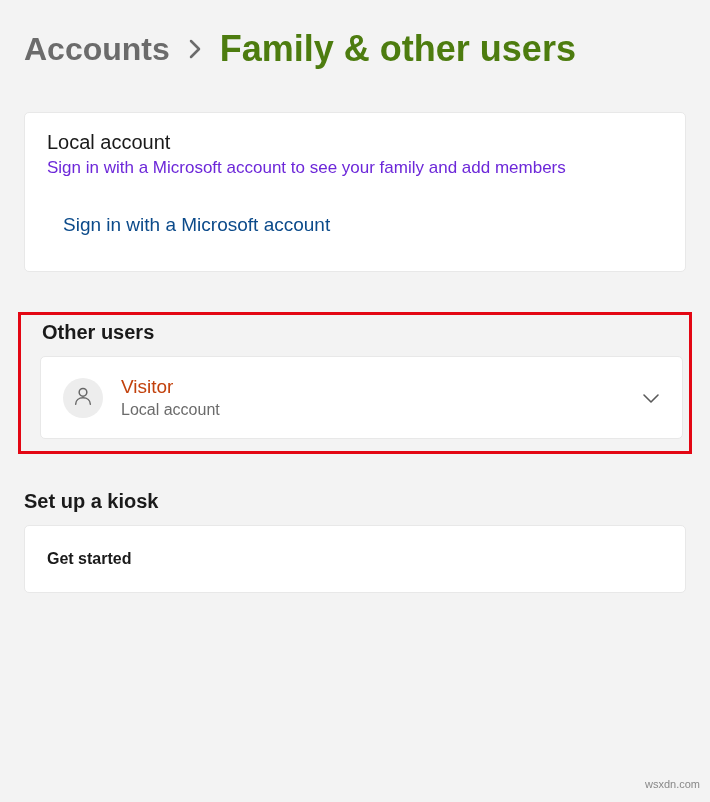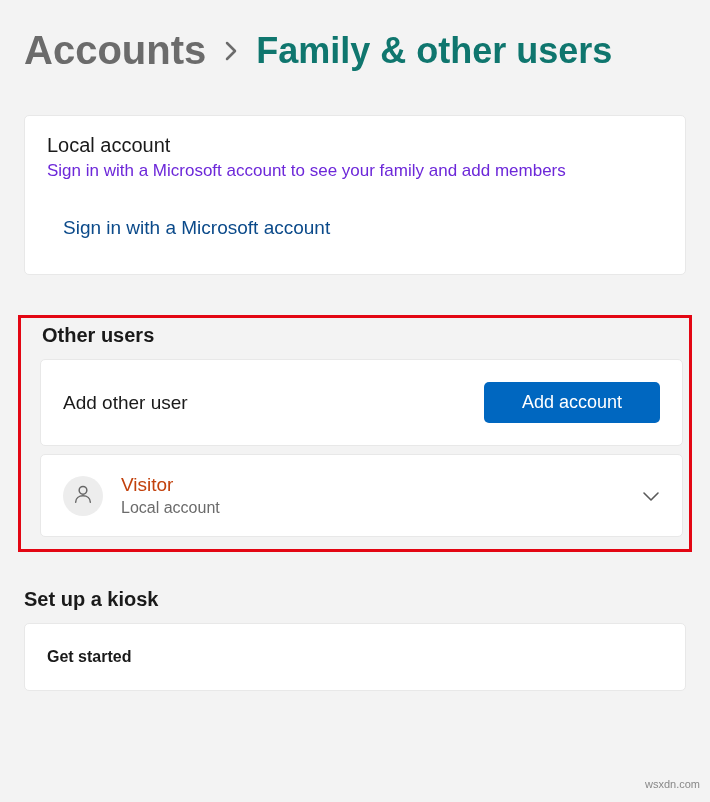--- a/index.html
+++ b/index.html
@@ -18,34 +18,34 @@
     .page {
       padding: 28px 24px 0 24px;
     }
     .breadcrumb {
       display: flex;
       align-items: center;
       gap: 18px;
       margin-bottom: 42px;
     }
     .breadcrumb-parent {
-      font-size: 40px;
+      font-size: 32px;
       font-weight: 600;
       color: #6b6b6b;
       cursor: pointer;
     }
     .breadcrumb-chevron {
       color: #6b6b6b;
       display: flex;
       align-items: center;
     }
     .breadcrumb-current {
       font-size: 36px;
       font-weight: 600;
-      color: #0f766e;
+      color: #4d7c0f;
     }
     .card {
       background: #ffffff;
       border: 1px solid #e8e8e8;
       border-radius: 5px;
       padding: 20px 22px;
     }
     .local-account-card {
       margin-bottom: 40px;
       padding: 18px 22px 22px 22px;
@@ -177,24 +177,20 @@
 
   <div class="card local-account-card">
     <div class="card-title">Local account</div>
     <div class="card-subtitle">Sign in with a Microsoft account to see your family and add members</div>
     <a class="sign-in-link">Sign in with a Microsoft account</a>
   </div>
 
   <div class="section-highlighted">
     <div class="section-heading">Other users</div>
 
-    <div class="card add-user-card">
-      <span class="add-user-label">Add other user</span>
-      <button class="add-account-btn">Add account</button>
-    </div>
 
     <div class="card user-card">
       <div class="avatar">
         <span>
           <svg width="22" height="22" viewBox="0 0 24 24">
               <circle cx="12" cy="8" r="4.2" fill="none" stroke="#666" stroke-width="1.6"></circle>
               <path d="M4 21c0-4.4 3.6-7 8-7s8 2.6 8 7" fill="none" stroke="#666" stroke-width="1.6" stroke-linecap="round"></path>
             </svg>
         </span>
       </div>

